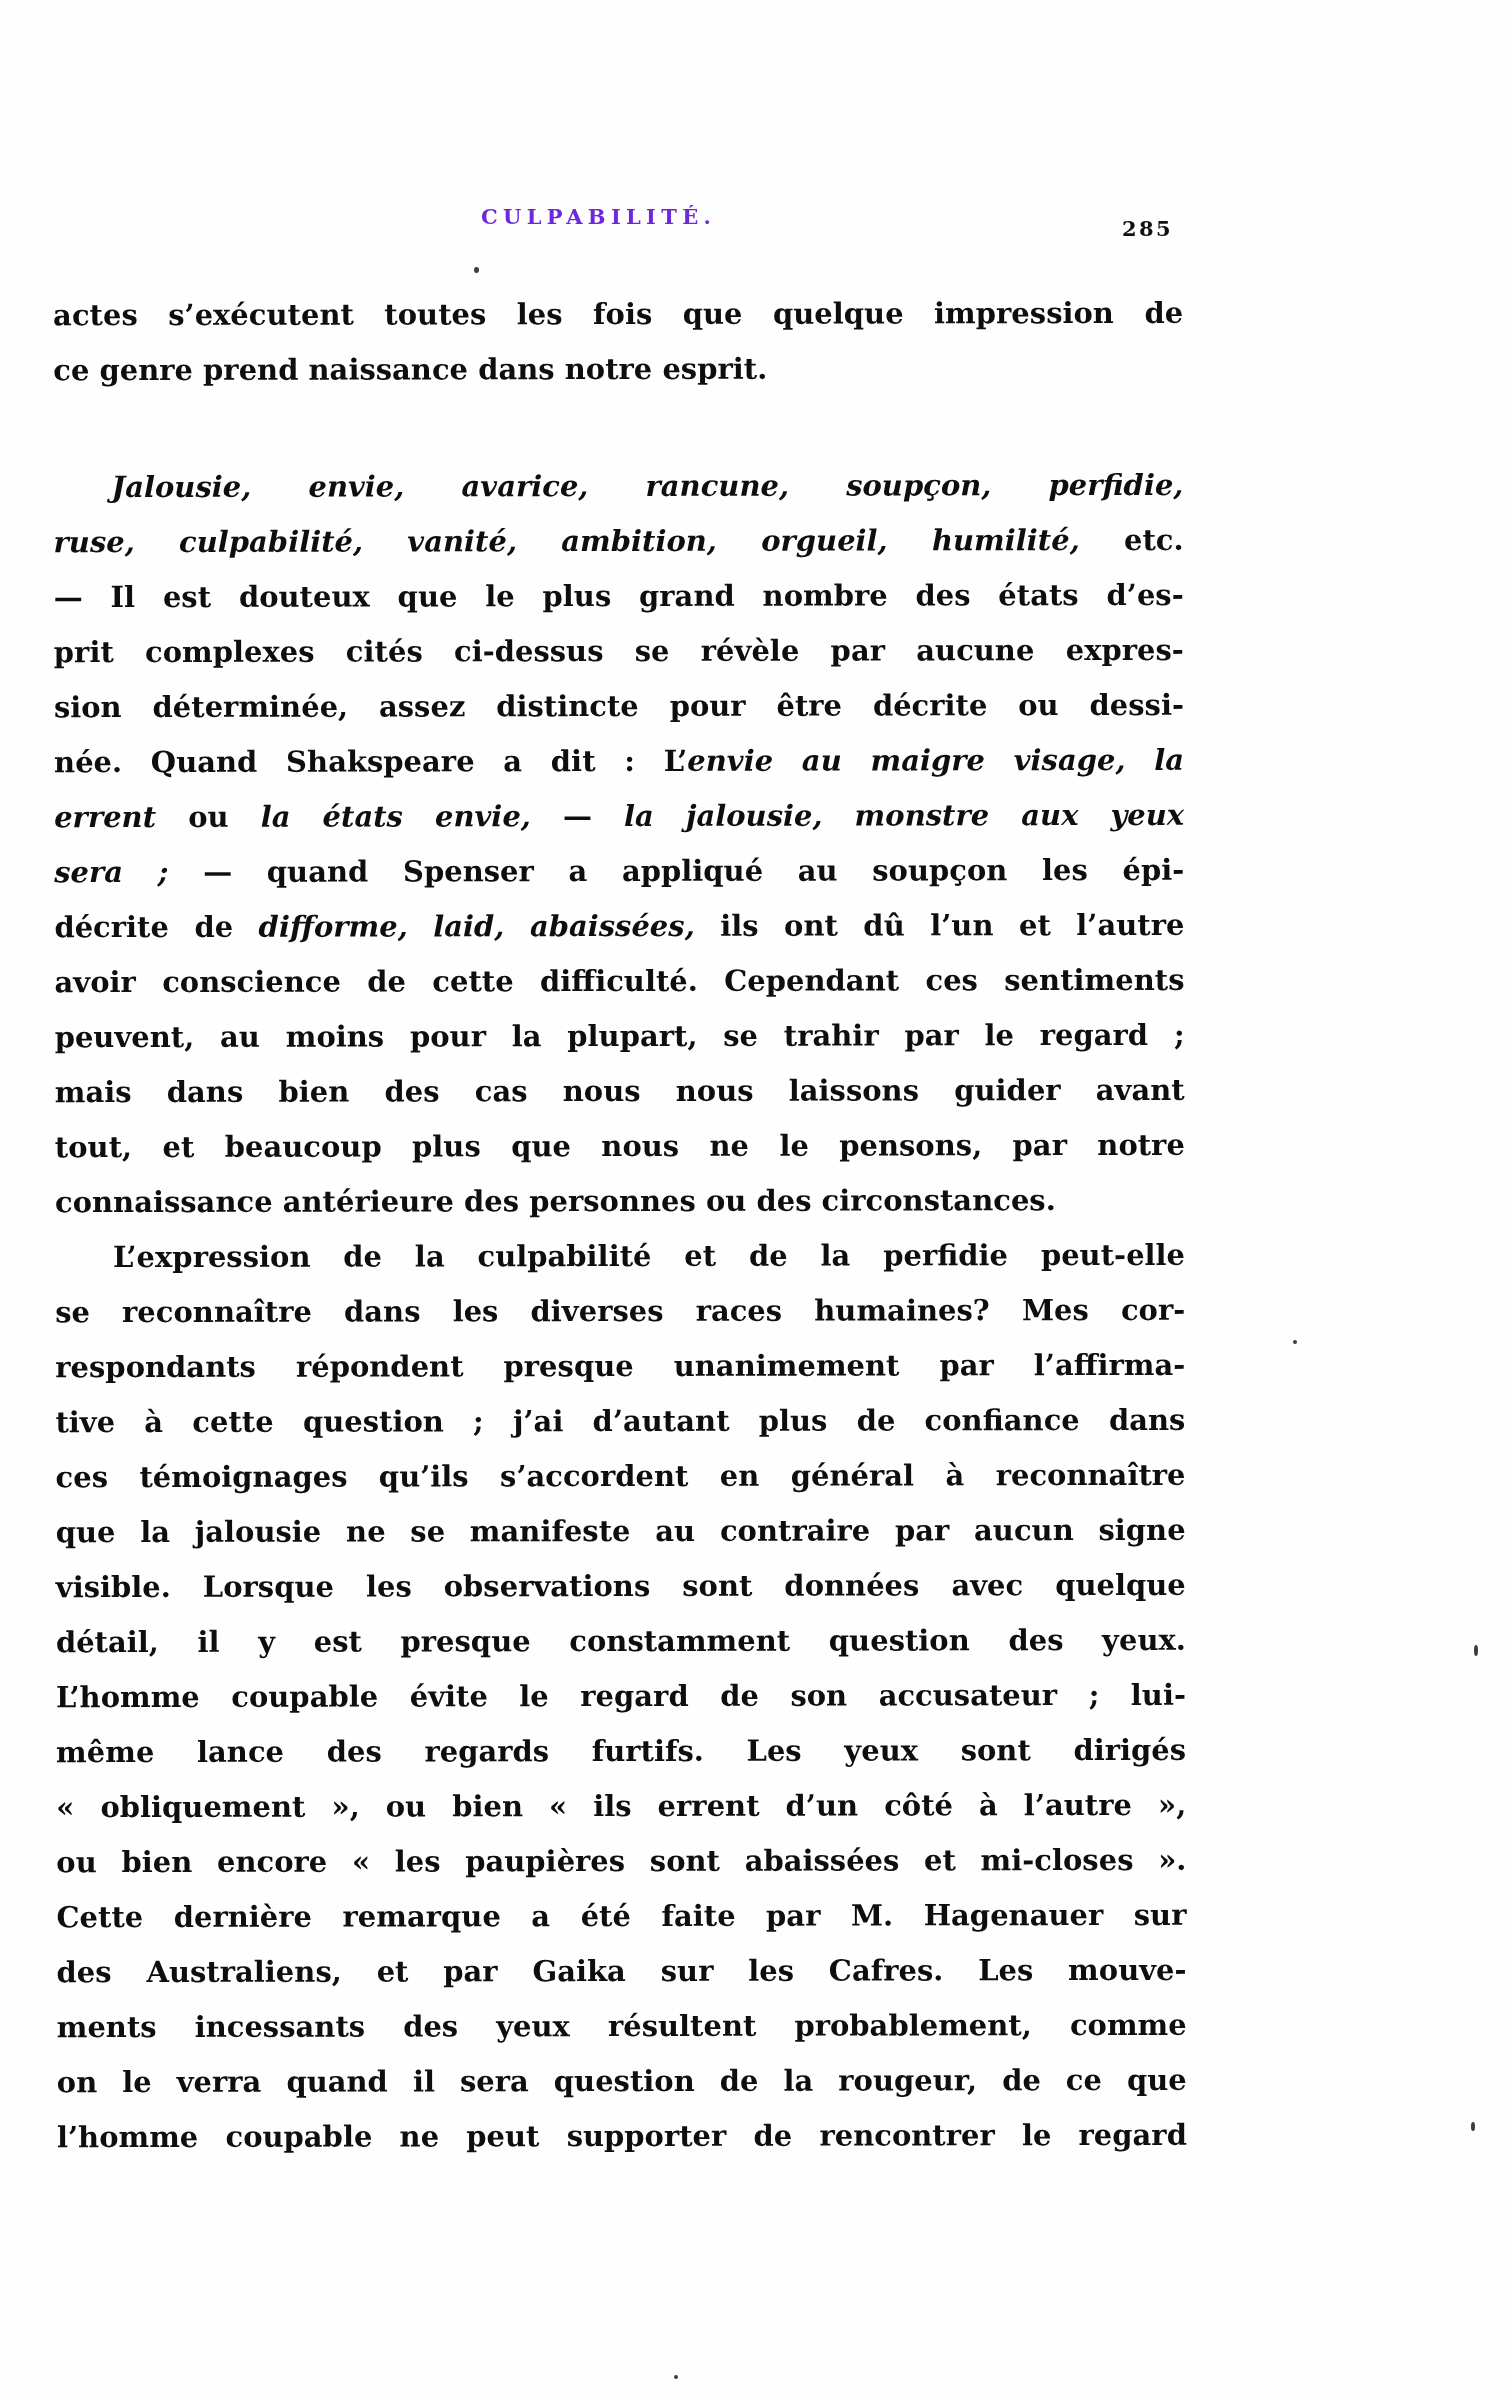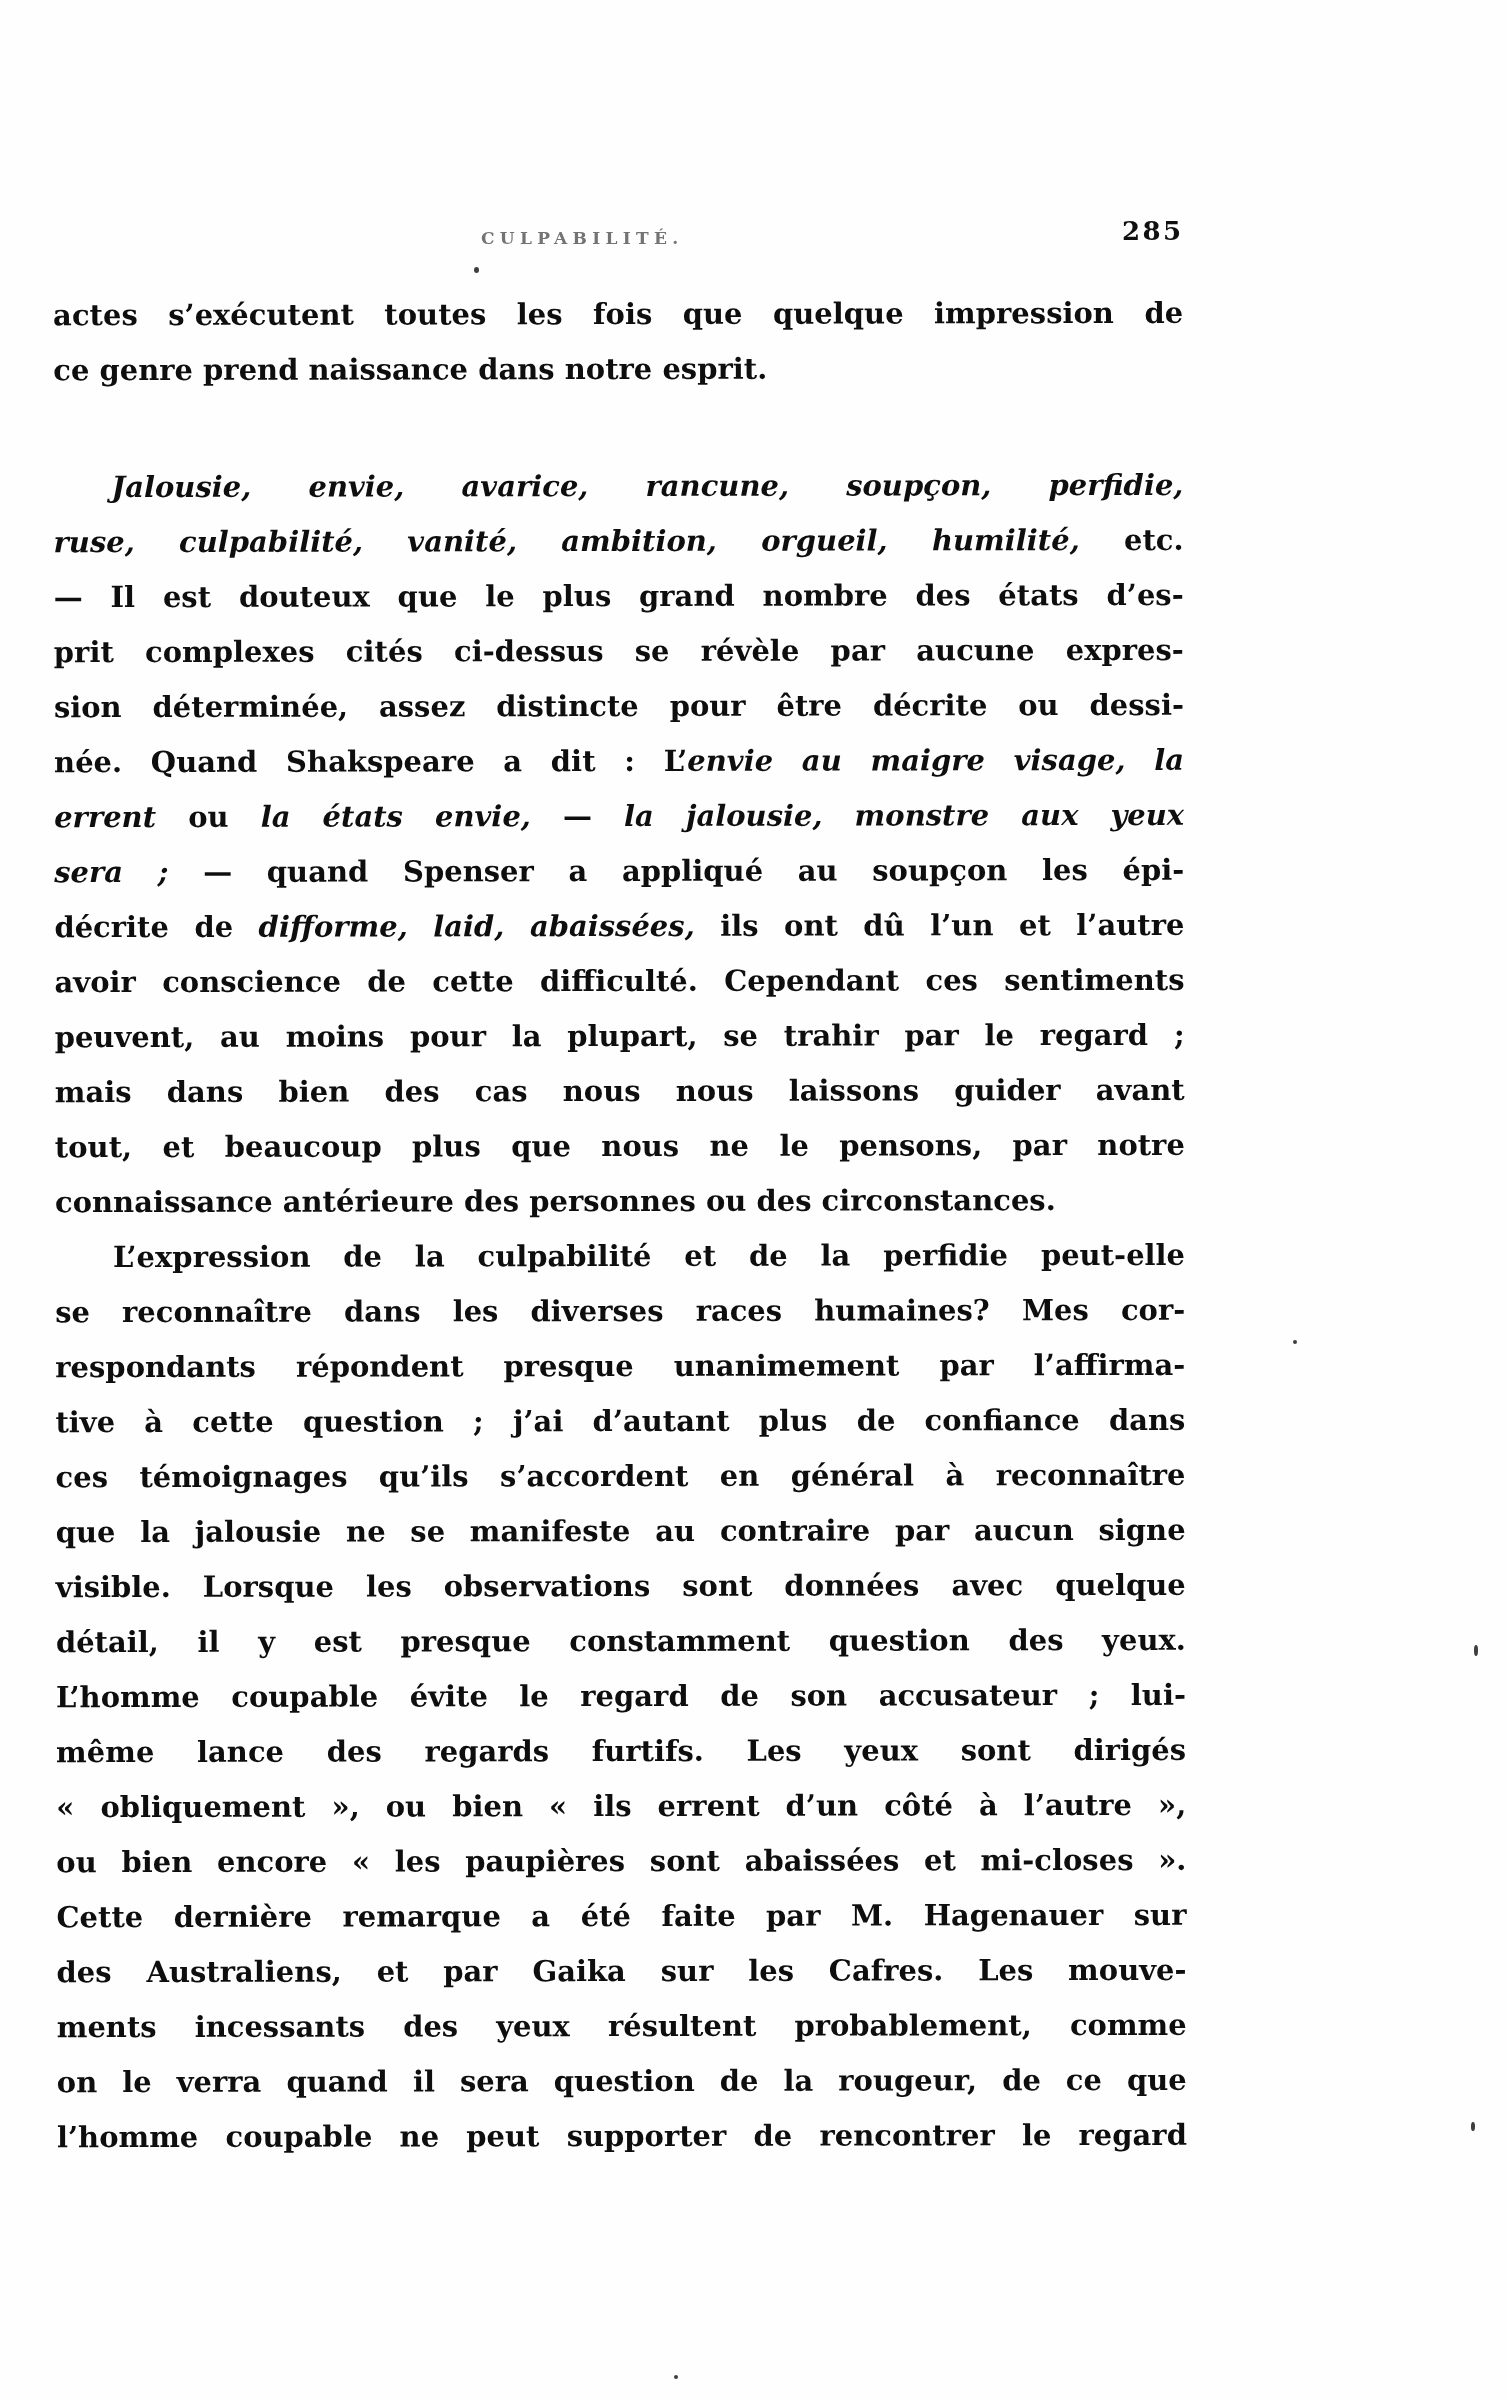--- a/index.html
+++ b/index.html
@@ -9,28 +9,28 @@
     overflow: hidden;
   }
   .page {
     position: absolute; left: 0; top: 0;
     width: 1507px; height: 2563px;
     background: #fefefe;
     font-family: "DejaVu Serif", serif;
     color: #0d0d0d;
   }
   .running-head-title {
-    position: absolute; left: 481px; top: 228px;
-    font-size: 17px; font-weight: 700;
-    letter-spacing: 5.3px; color: #737373;
+    position: absolute; left: 481px; top: 204px;
+    font-size: 21px; font-weight: 700;
+    letter-spacing: 5.3px; color: #6d28d9;
     white-space: nowrap;
   }
   .page-number {
     position: absolute; left: 1122px; top: 216px;
-    font-size: 26px; font-weight: 700;
+    font-size: 21px; font-weight: 700;
     letter-spacing: 2.4px; color: #101010;
   }
   .body-text {
     position: absolute; left: 55px; top: 287px;
     width: 1130px;
     font-size: 29px; font-weight: 700;
     line-height: 55px;
     color: #0e0e0e;
     transform: rotate(-0.12deg);
   }

